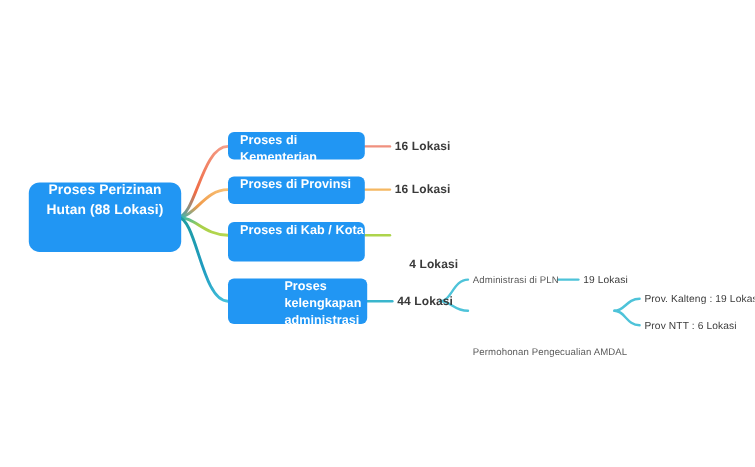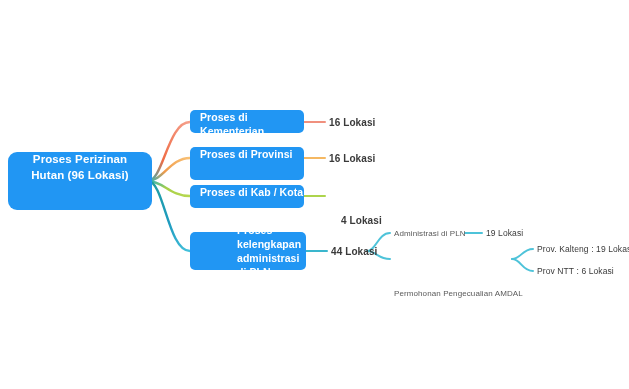--- a/index.html
+++ b/index.html
@@ -41,21 +41,20 @@
     letter-spacing: 0.1px;
   }
   .node.branch {
     border-radius: 5px;
     font-size: 10.5px;
     line-height: 14px;
     letter-spacing: 0.05px;
     padding-left: 10px;
   }
   .node.branch.two-line {
-    align-items: center;
     padding-left: 47px;
   }
 
   .label {
     position: absolute;
     white-space: nowrap;
     z-index: 3;
     line-height: 11px;
   }
   .label.count {
@@ -118,36 +117,36 @@
 
     <path d="M367,251 C376,251 378,233 390,233" fill="none" stroke="#4ec3d9" stroke-width="2" stroke-linecap="round"></path>
     <path d="M367,251 C376,251 378,259 390,259" fill="none" stroke="#4ec3d9" stroke-width="2" stroke-linecap="round"></path>
 
     <path d="M465,233 L482,233" fill="none" stroke="#4ec3d9" stroke-width="2" stroke-linecap="round"></path>
 
     <path d="M512,259 C521,259 522,249 533,249" fill="none" stroke="#4ec3d9" stroke-width="2" stroke-linecap="round"></path>
     <path d="M512,259 C521,259 522,271 533,271" fill="none" stroke="#4ec3d9" stroke-width="2" stroke-linecap="round"></path>
   </svg>
 
-  <div class="node root" style="left:8px; top:152px; width:144px; height:58px;">
+  <div class="node root" style="left:24px; top:152px; width:127px; height:58px;">
     <div>
       <div>Proses Perizinan</div>
-      <div>Hutan (96 Lokasi)</div>
+      <div>Hutan (88 Lokasi)</div>
     </div>
   </div>
 
   <div class="node branch" style="left:190px; top:110px; width:114px; height:23px;">
     <span>Proses di Kementerian</span>
   </div>
 
-  <div class="node branch" style="left:190px; top:147px; width:114px; height:33px;">
+  <div class="node branch" style="left:190px; top:147px; width:114px; height:23px;">
     <span>Proses di Provinsi</span>
   </div>
 
-  <div class="node branch" style="left:190px; top:185px; width:114px; height:23px;">
+  <div class="node branch" style="left:190px; top:185px; width:114px; height:33px;">
     <span>Proses di Kab / Kota</span>
   </div>
 
   <div class="node branch two-line" style="left:190px; top:232px; width:116px; height:38px;">
     <div>
       <div>Proses kelengkapan</div>
       <div>administrasi di PLN</div>
     </div>
   </div>
 

